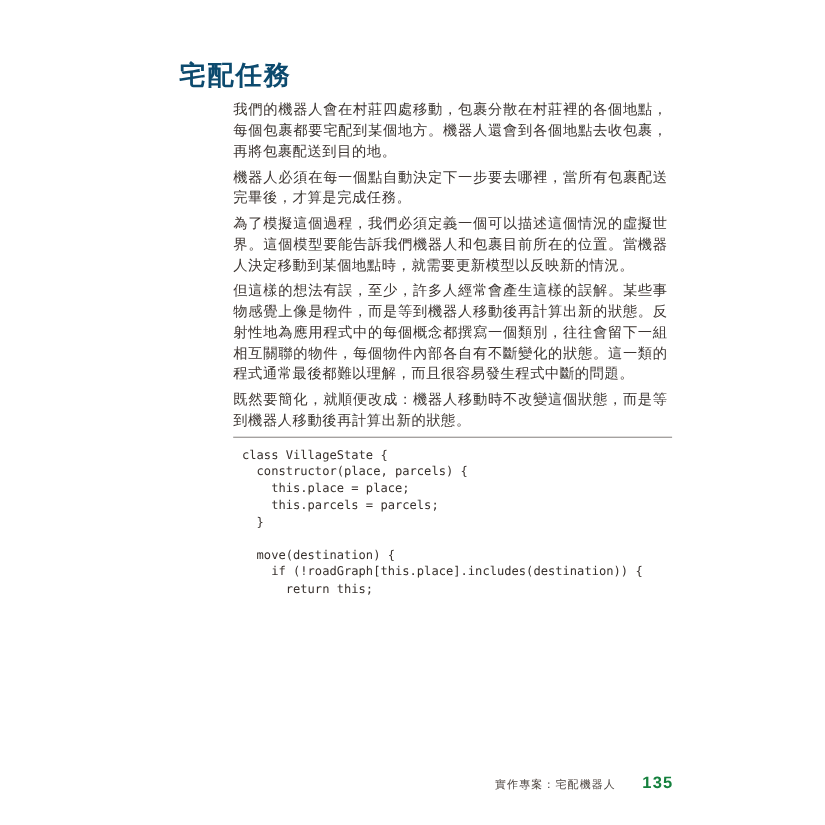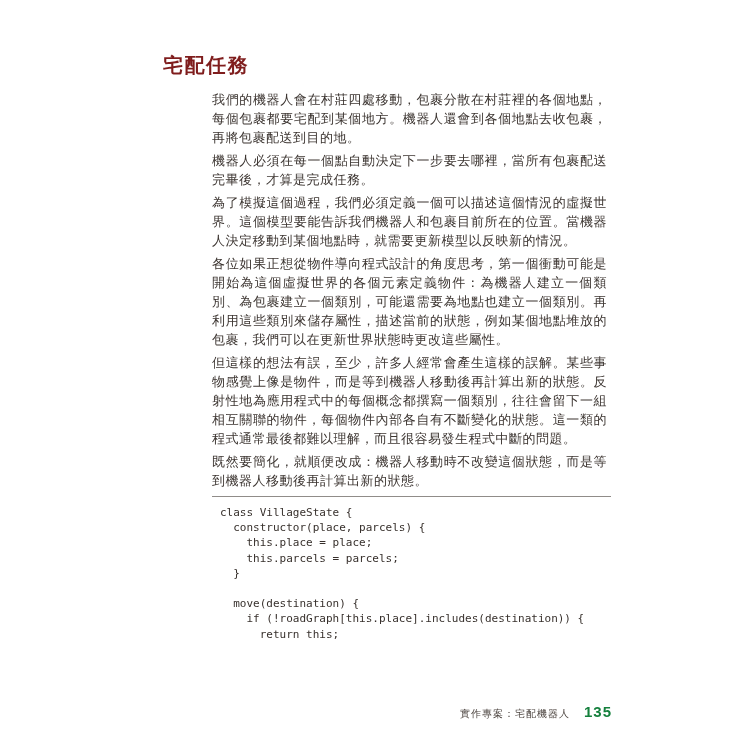--- a/index.html
+++ b/index.html
@@ -10,24 +10,24 @@
     height: 750px;
     background: #ffffff;
     overflow: hidden;
     font-family: "Liberation Sans", sans-serif;
   }
   .section-title {
     position: absolute;
     left: 163px;
     top: 52px;
     font-family: Liberation Sans, sans-serif;
-    font-size: 20px;
+    font-size: 24px;
     font-weight: 700;
     letter-spacing: 1.5px;
-    color: #7f1d1d;
+    color: #0c4a6e;
   }
   .body-column {
     position: absolute;
     left: 212px;
     top: 90px;
     width: 399px;
   }
   .body-column p {
     font-family: "Liberation Serif", serif;
     font-size: 13px;
@@ -51,21 +51,21 @@
     color: #37302c;
     white-space: pre;
     margin: 8px;
   }
   .footer {
     position: absolute;
     top: 703px;
     right: 138px;
     display: flex;
     align-items: baseline;
-    gap: 14px;
+    gap: 24px;
   }
   .footer .running-footer {
     font-family: "Liberation Sans", sans-serif;
     font-size: 10px;
     letter-spacing: 1px;
     color: #4d4540;
   }
   .footer .page-number {
     font-family: "Liberation Sans", sans-serif;
     font-size: 15px;
@@ -78,21 +78,20 @@
 <body>
 
 <div class="page">
 
   <h1 class="section-title">宅配任務</h1>
 
   <div class="body-column">
     <p>我們的機器人會在村莊四處移動，包裹分散在村莊裡的各個地點，每個包裹都要宅配到某個地方。機器人還會到各個地點去收包裹，再將包裹配送到目的地。</p>
     <p>機器人必須在每一個點自動決定下一步要去哪裡，當所有包裹配送完畢後，才算是完成任務。</p>
     <p>為了模擬這個過程，我們必須定義一個可以描述這個情況的虛擬世界。這個模型要能告訴我們機器人和包裹目前所在的位置。當機器人決定移動到某個地點時，就需要更新模型以反映新的情況。</p>
-    <p>各位如果正想從物件導向程式設計的角度思考，第一個衝動可能是開始為這個虛擬世界的各個元素定義物件：為機器人建立一個類別、為包裹建立一個類別，可能還需要為地點也建立一個類別。再利用這些類別來儲存屬性，描述當前的狀態，例如某個地點堆放的包裹，我們可以在更新世界狀態時更改這些屬性。</p>
     <p>但這樣的想法有誤，至少，許多人經常會產生這樣的誤解。某些事物感覺上像是物件，而是等到機器人移動後再計算出新的狀態。反射性地為應用程式中的每個概念都撰寫一個類別，往往會留下一組相互關聯的物件，每個物件內部各自有不斷變化的狀態。這一類的程式通常最後都難以理解，而且很容易發生程式中斷的問題。</p>
     <p>既然要簡化，就順便改成：機器人移動時不改變這個狀態，而是等到機器人移動後再計算出新的狀態。</p>
 
     <hr class="code-separator">
 
     <pre class="code-block">class VillageState {
   constructor(place, parcels) {
     this.place = place;
     this.parcels = parcels;
   }

